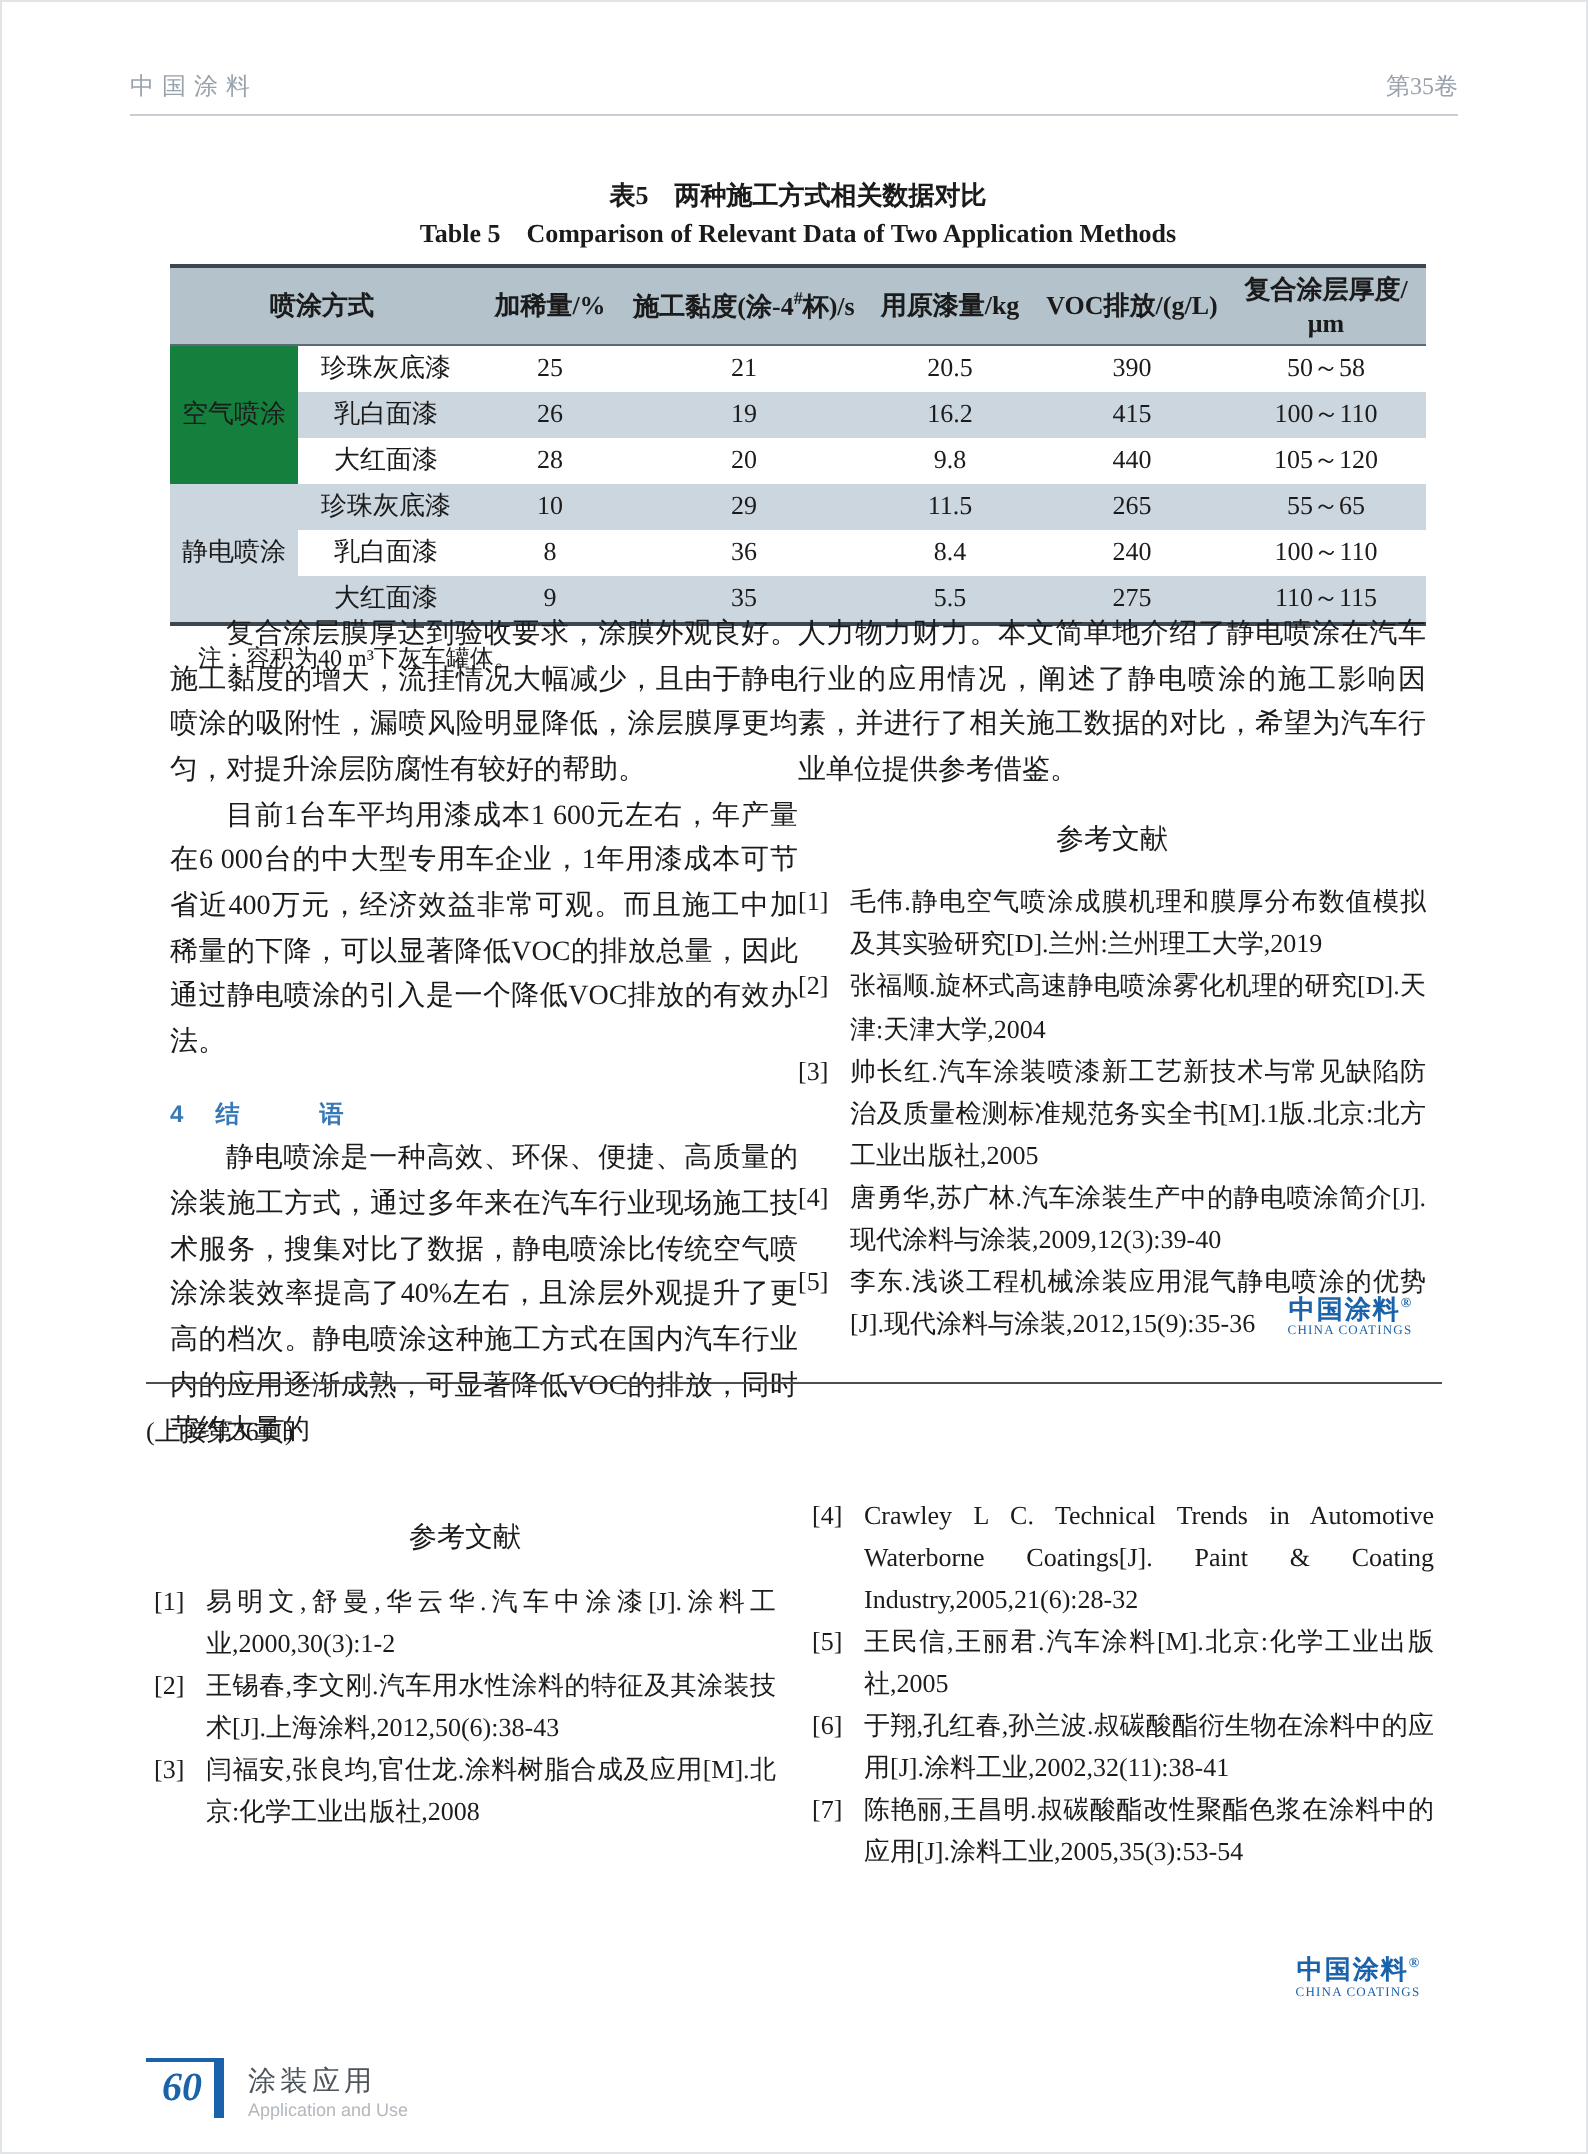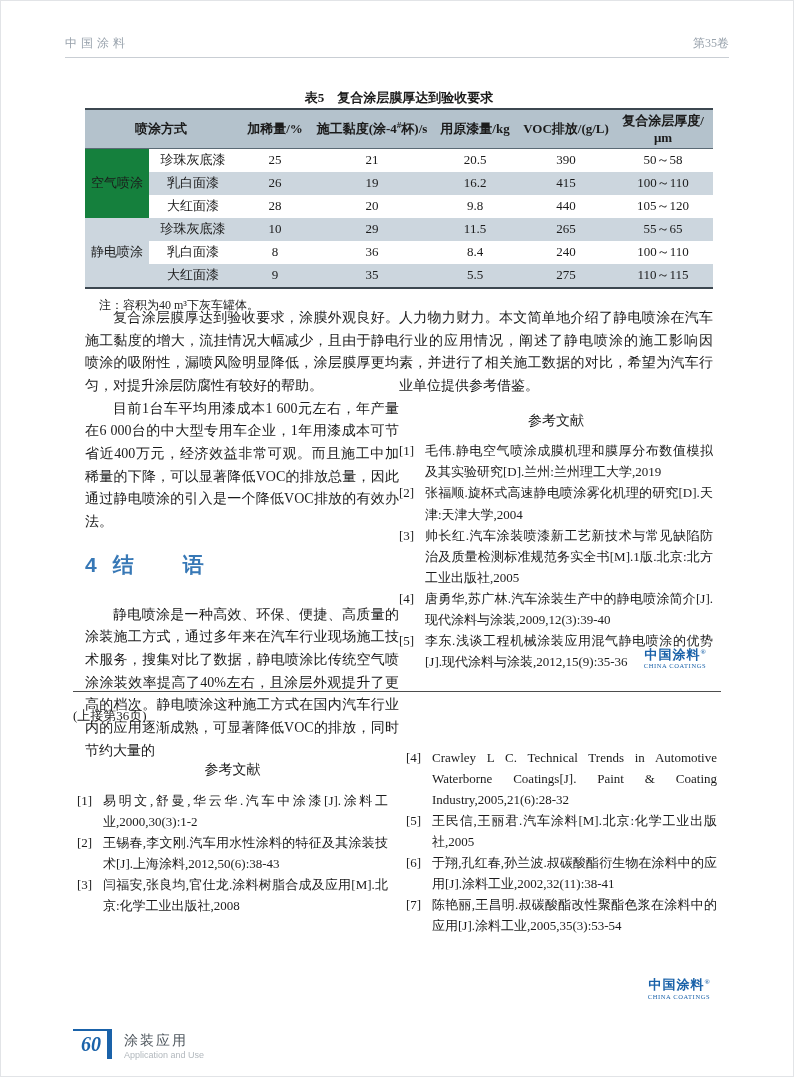--- a/index.html
+++ b/index.html
@@ -37,22 +37,22 @@
   tr.row-alt td.method-cell.method-alt{background:var(--table-row-alt-bg,#ccd6de);}
   .col-sup{font-size:9px;vertical-align:super;}
   .table-note{font-size:12px;margin-top:8px;padding-left:14px;}
   
   .upper-body{position:absolute;top:306px;left:84px;width:628px;display:flex;}
   .lower-body{position:absolute;top:746px;left:76px;width:640px;display:flex;gap:18px;}
   .bcol{flex:1;position:relative;font-size:14px;line-height:1.62;text-align:justify;}
   .para{margin:0 0 0 0;}
   .para.indent{text-indent:2em;}
   .section-heading{
-    color:var(--accent-blue,#3778b6);font-size:21px;font-weight:bold;
-    margin:14px 0 22px 0;font-family:"Liberation Sans","DejaVu Sans",sans-serif;
+    color:var(--accent-blue,#3778b6);font-size:12px;font-weight:bold;
+    margin:14px 0 2px 0;font-family:"Liberation Sans","DejaVu Sans",sans-serif;
   }
   .section-heading .heading-text{margin-left:16px;letter-spacing:14px;}
   .refs-heading{text-align:center;font-weight:normal;font-size:14px;margin:12px 0 8px 0;}
   .ref-item{display:flex;font-size:13px;line-height:1.62;text-align:justify;}
   .ref-label{width:26px;flex:none;}
   .ref-text{flex:1;}
   
   .brand-logo{width:72px;text-align:center;color:var(--brand-blue,#1a62a9);}
   .logo-zh{font-size:13px;font-weight:bold;letter-spacing:1px;line-height:1.1;}
   .logo-mark{font-size:7px;vertical-align:super;letter-spacing:0;}
@@ -77,21 +77,22 @@
 <body>
 
 <div class="page">
 
   <div class="page-header">
     <span class="journal-title">中国涂料</span>
     <span class="volume-label">第35卷</span>
   </div>
 
   <div class="table-block">
-    <div class="tbl-title">表5　复合涂层膜厚达到验收要求</div>
+    <div class="tbl-title">表5　两种施工方式相关数据对比</div>
+    <div class="tbl-title-en">Table 5　Comparison of Relevant Data of Two Application Methods</div>
 
     <table class="data-table">
       <colgroup>
         <col style="width:64px">
           <col style="width:88px">
           <col style="width:76px">
         <col style="width:118px">
           <col style="width:88px">
           <col style="width:94px">
           <col style="width:100px">

